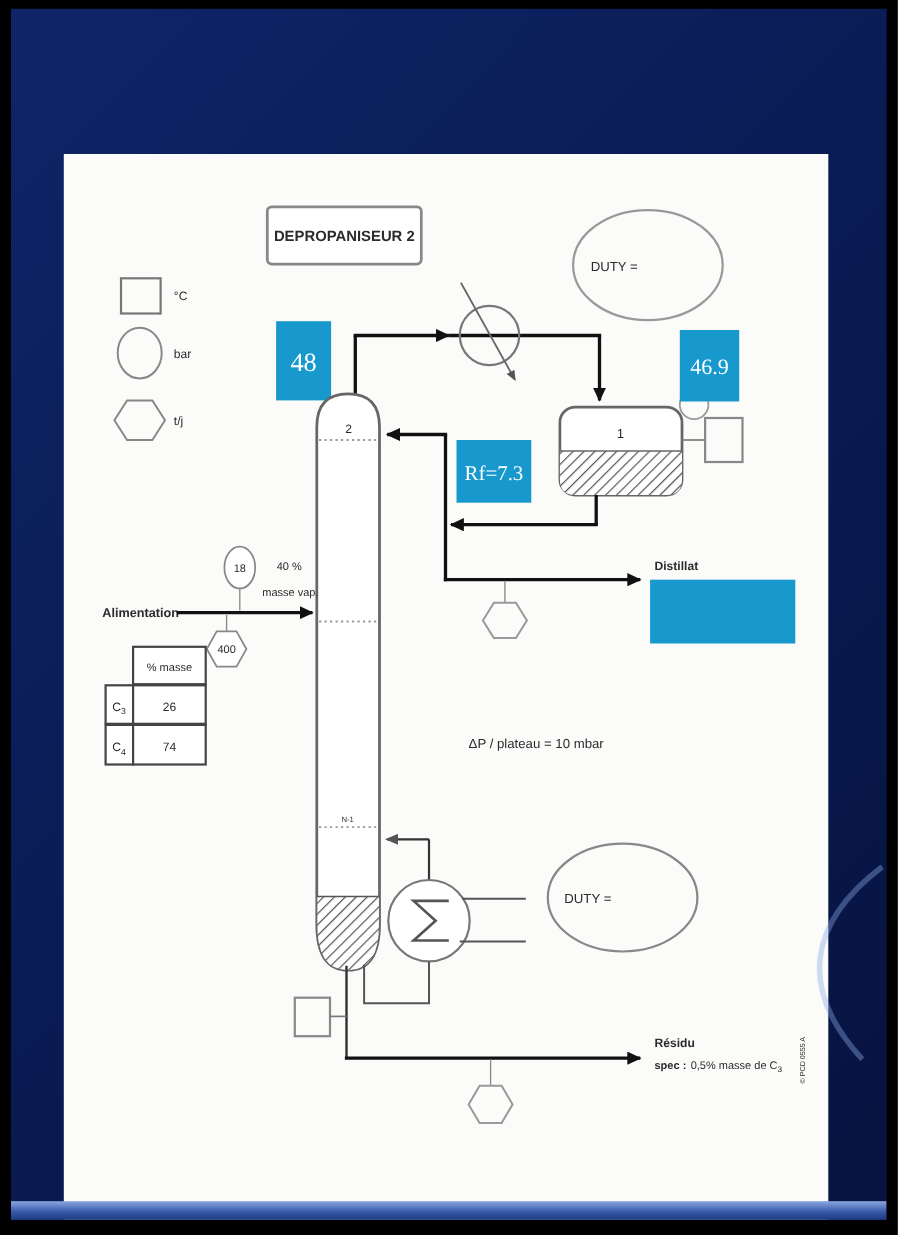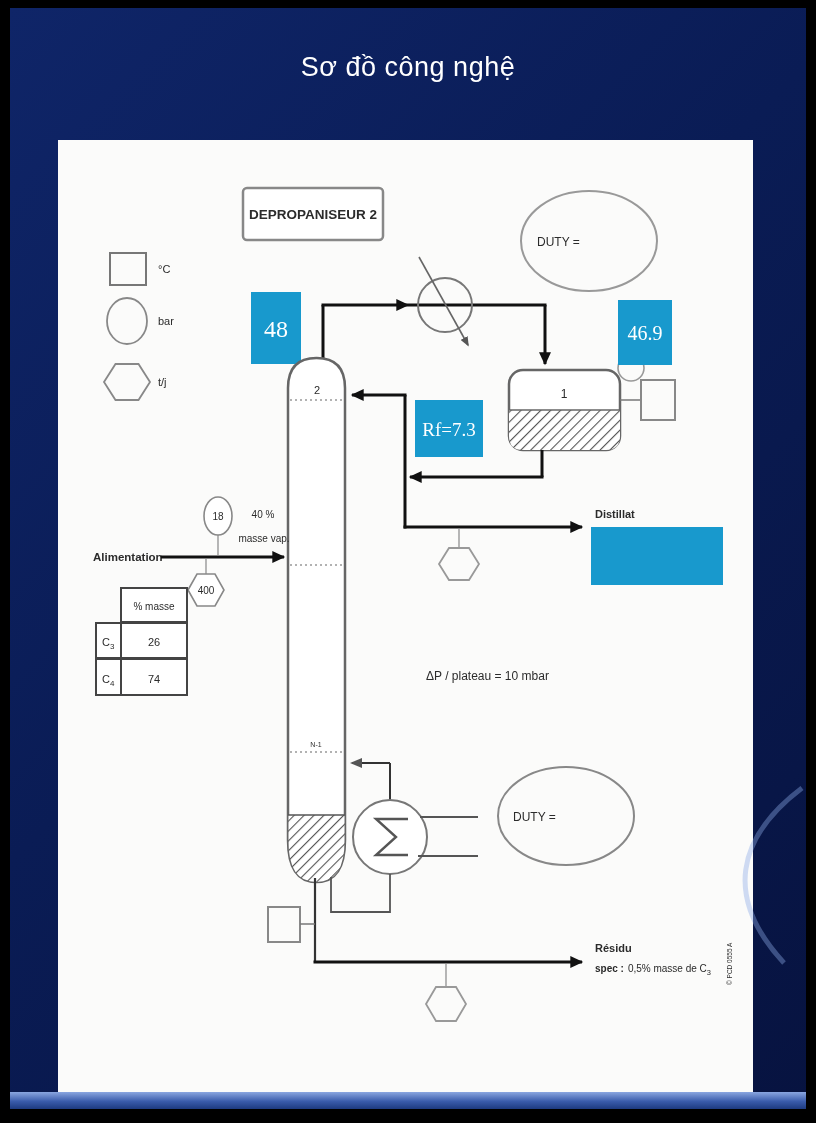--- a/index.html
+++ b/index.html
@@ -15,21 +15,20 @@
   .swoosh{position:absolute;right:0;top:770px;width:140px;height:200px;pointer-events:none;}
   text{fill:#2b2b2b;}
   .lbl{font-size:11px;}
   .bold{font-weight:bold;}
   .hl-num{font-family:"Liberation Serif",serif;fill:#ffffff;}
 </style>
 </head>
 <body>
 
 <div class="slide">
-  <div class="slide-title">Sơ đồ công nghệ</div>
 
   <div class="panel">
     <svg width="695" height="900" viewBox="0 0 695 900">
       <defs>
         <pattern id="hatch" patternUnits="userSpaceOnUse" width="7" height="7" patternTransform="rotate(45)">
           <rect width="7" height="7" fill="#ffffff"></rect>
           <line x1="0" y1="0" x2="0" y2="7" stroke="#555" stroke-width="2.2"></line>
         </pattern>
         <marker id="arrB" markerWidth="4.6" markerHeight="4" refX="3.9" refY="2" orient="auto">
           <path d="M0,0 L4.3,2 L0,4 Z" fill="#111"></path>

